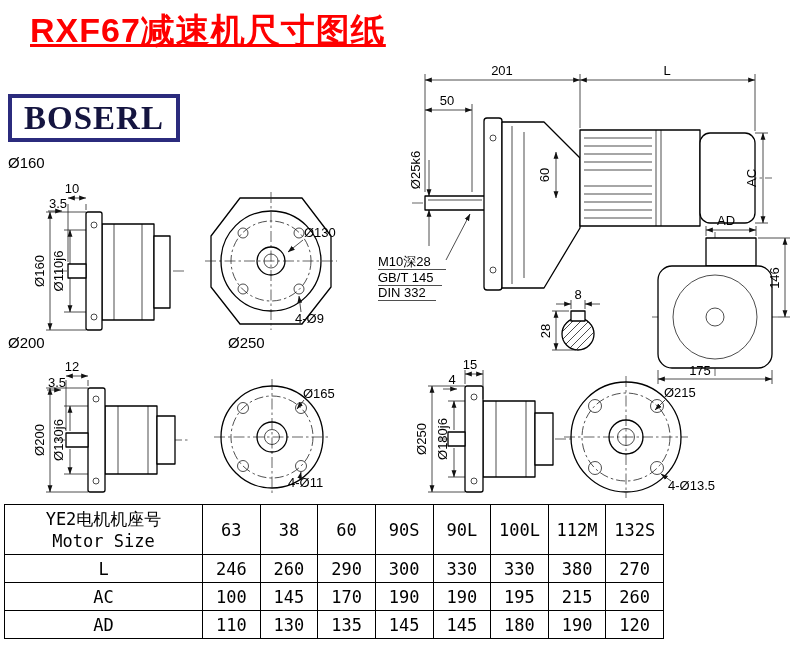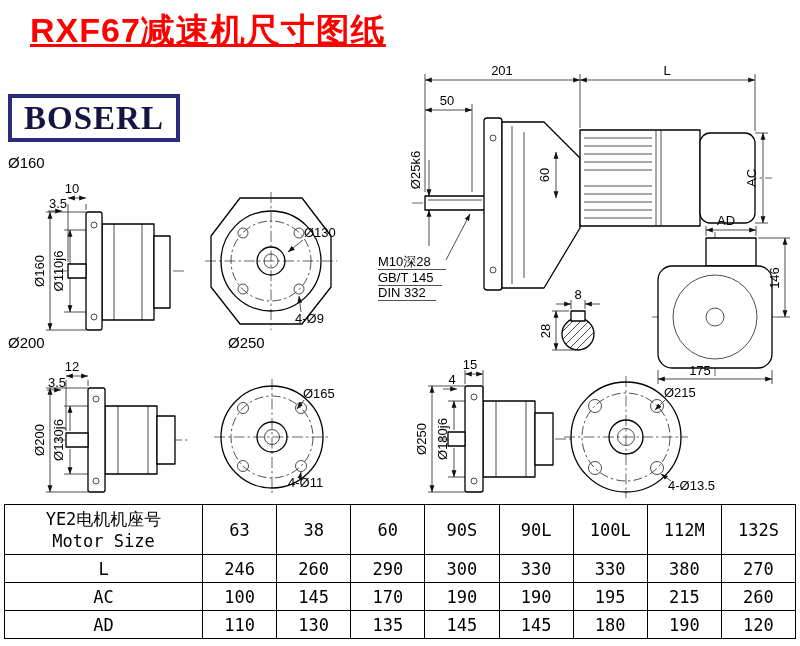--- a/index.html
+++ b/index.html
@@ -13,21 +13,21 @@
                color:#151540; letter-spacing:1px; }
   svg.draw { position:absolute; left:0; top:0; }
   svg .d  { stroke:#222; stroke-width:0.8; fill:none; }
   svg .p  { stroke:#000; stroke-width:1.3; fill:none; stroke-linejoin:round; }
   svg .pw { stroke:#000; stroke-width:1.3; fill:#fff; stroke-linejoin:round; }
   svg .th { stroke:#000; stroke-width:0.7; fill:none; }
   svg .cl { stroke:#222; stroke-width:0.7; stroke-dasharray:11 3 2.5 3; fill:none; }
   svg .bc { stroke:#222; stroke-width:0.8; stroke-dasharray:9 3 2.5 3; fill:none; }
   svg text.t  { font:13px "Liberation Sans",sans-serif; fill:#000; }
   svg text.tl { font:15px "Liberation Sans",sans-serif; fill:#000; }
-  table.dim { position:absolute; left:4px; top:504px; width:792px; border-collapse:collapse;
+  table.dim { position:absolute; left:4px; top:504px; width:660px; border-collapse:collapse;
               table-layout:fixed; font-family:"DejaVu Sans Mono","Liberation Sans",monospace; }
   table.dim th, table.dim td { border:1.5px solid #000; text-align:center; vertical-align:middle;
               font-size:17px; font-weight:normal; color:#000; padding:0; background:#fff; }
   table.dim col.c0 { width:198px; }
   table.dim tr.hd  { height:50px; }
   table.dim tr.rw  { height:28px; }
 </style>
 </head>
 <body>
 

